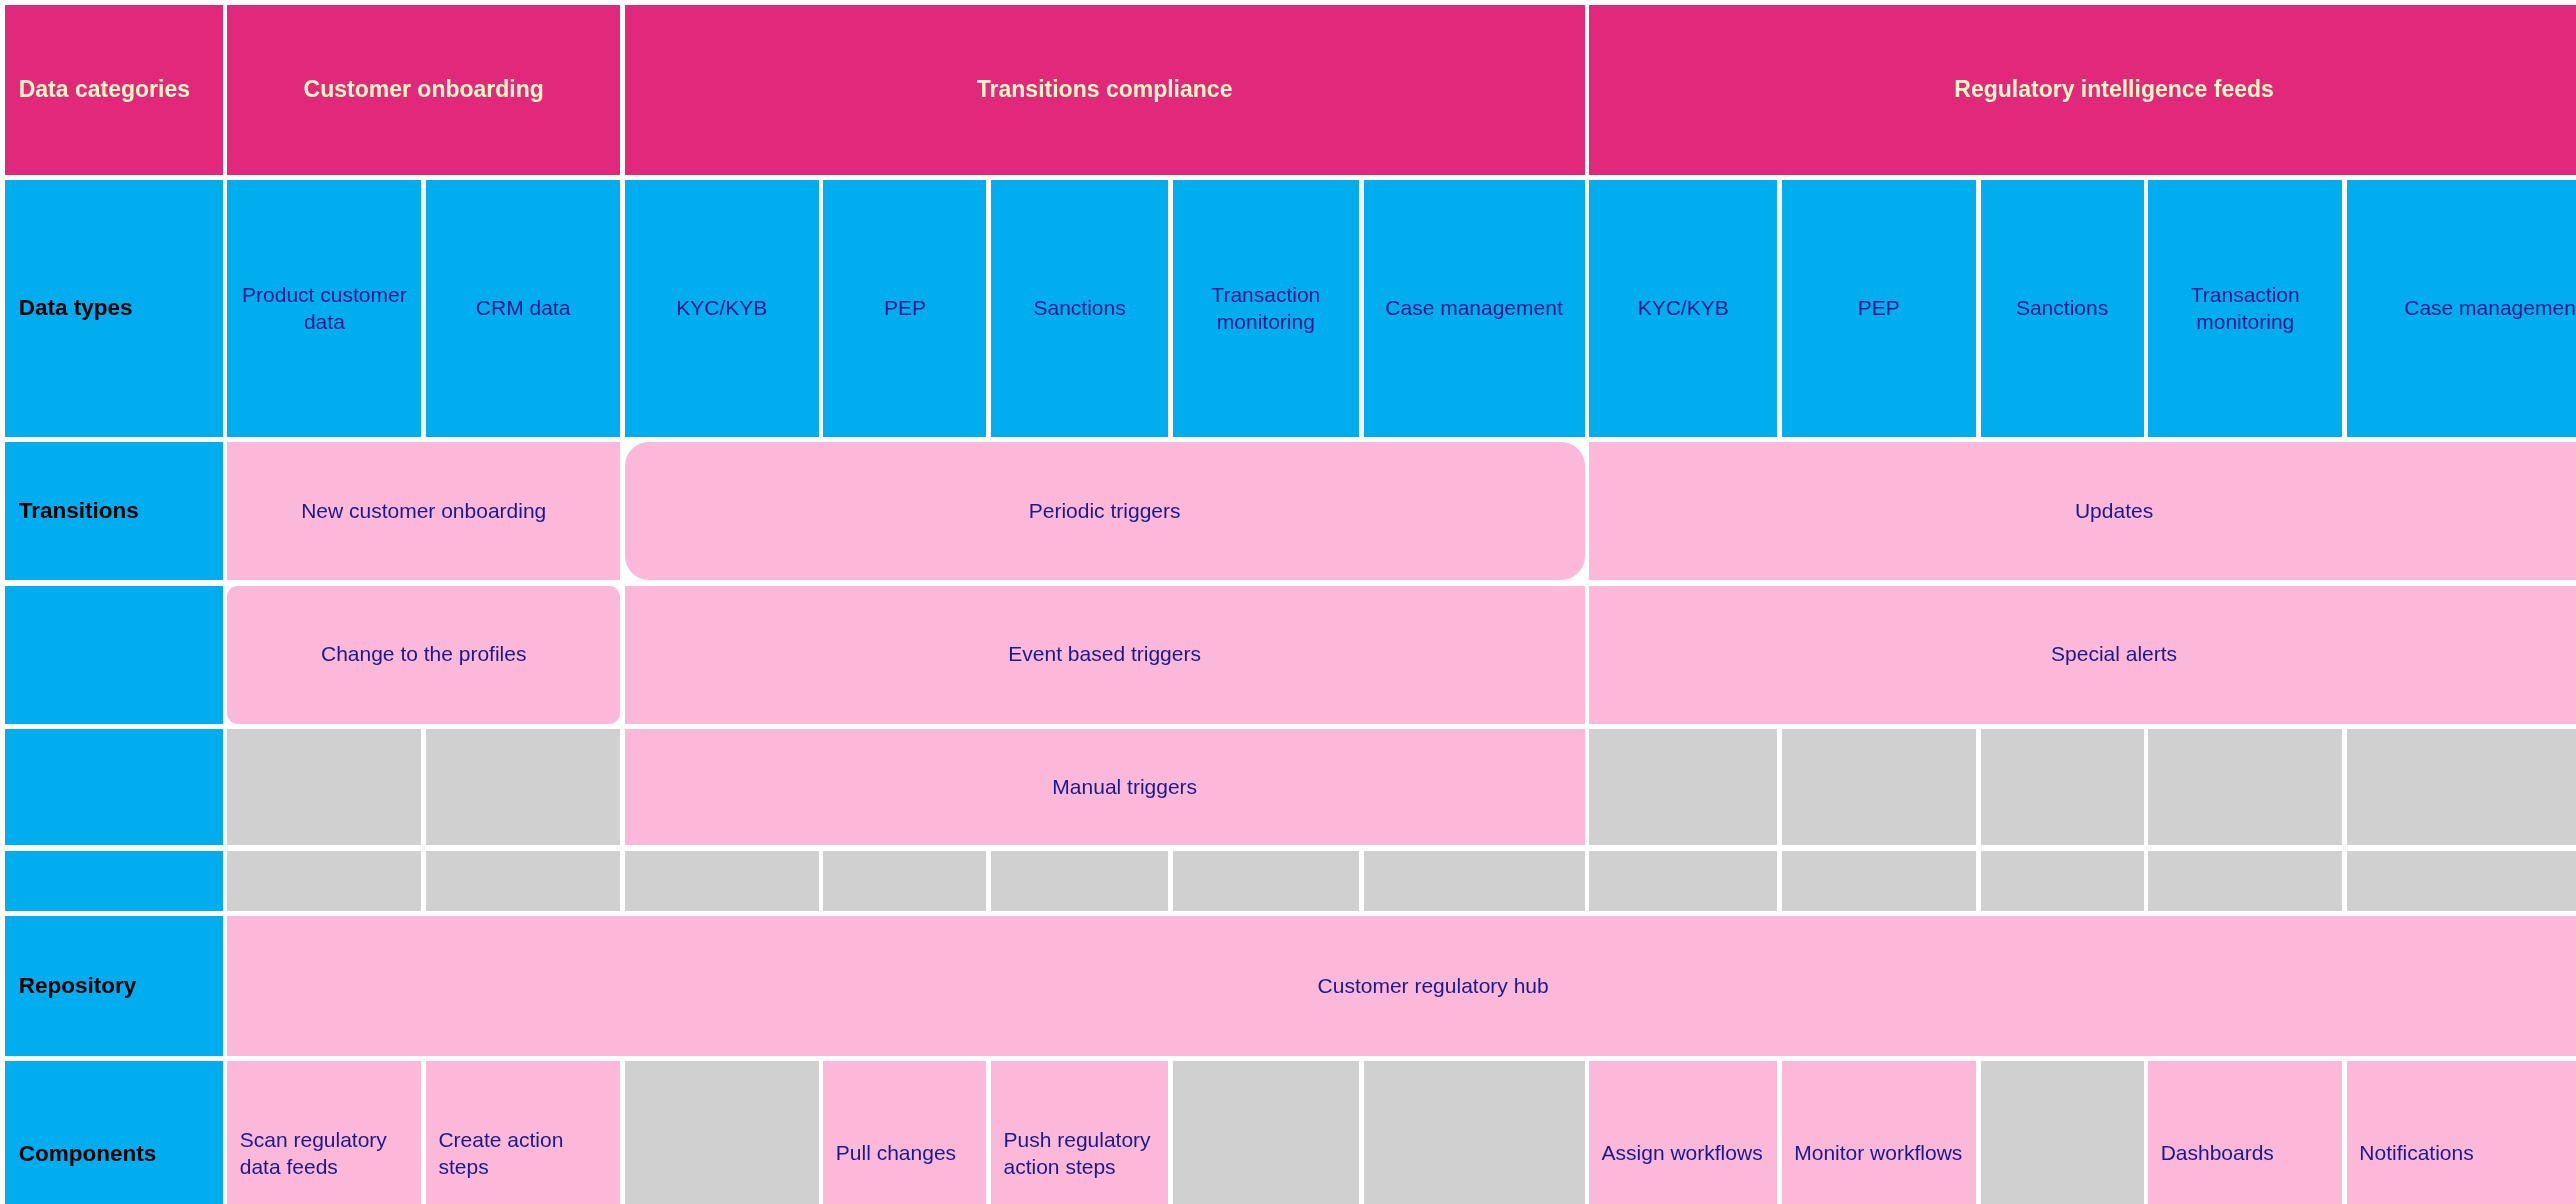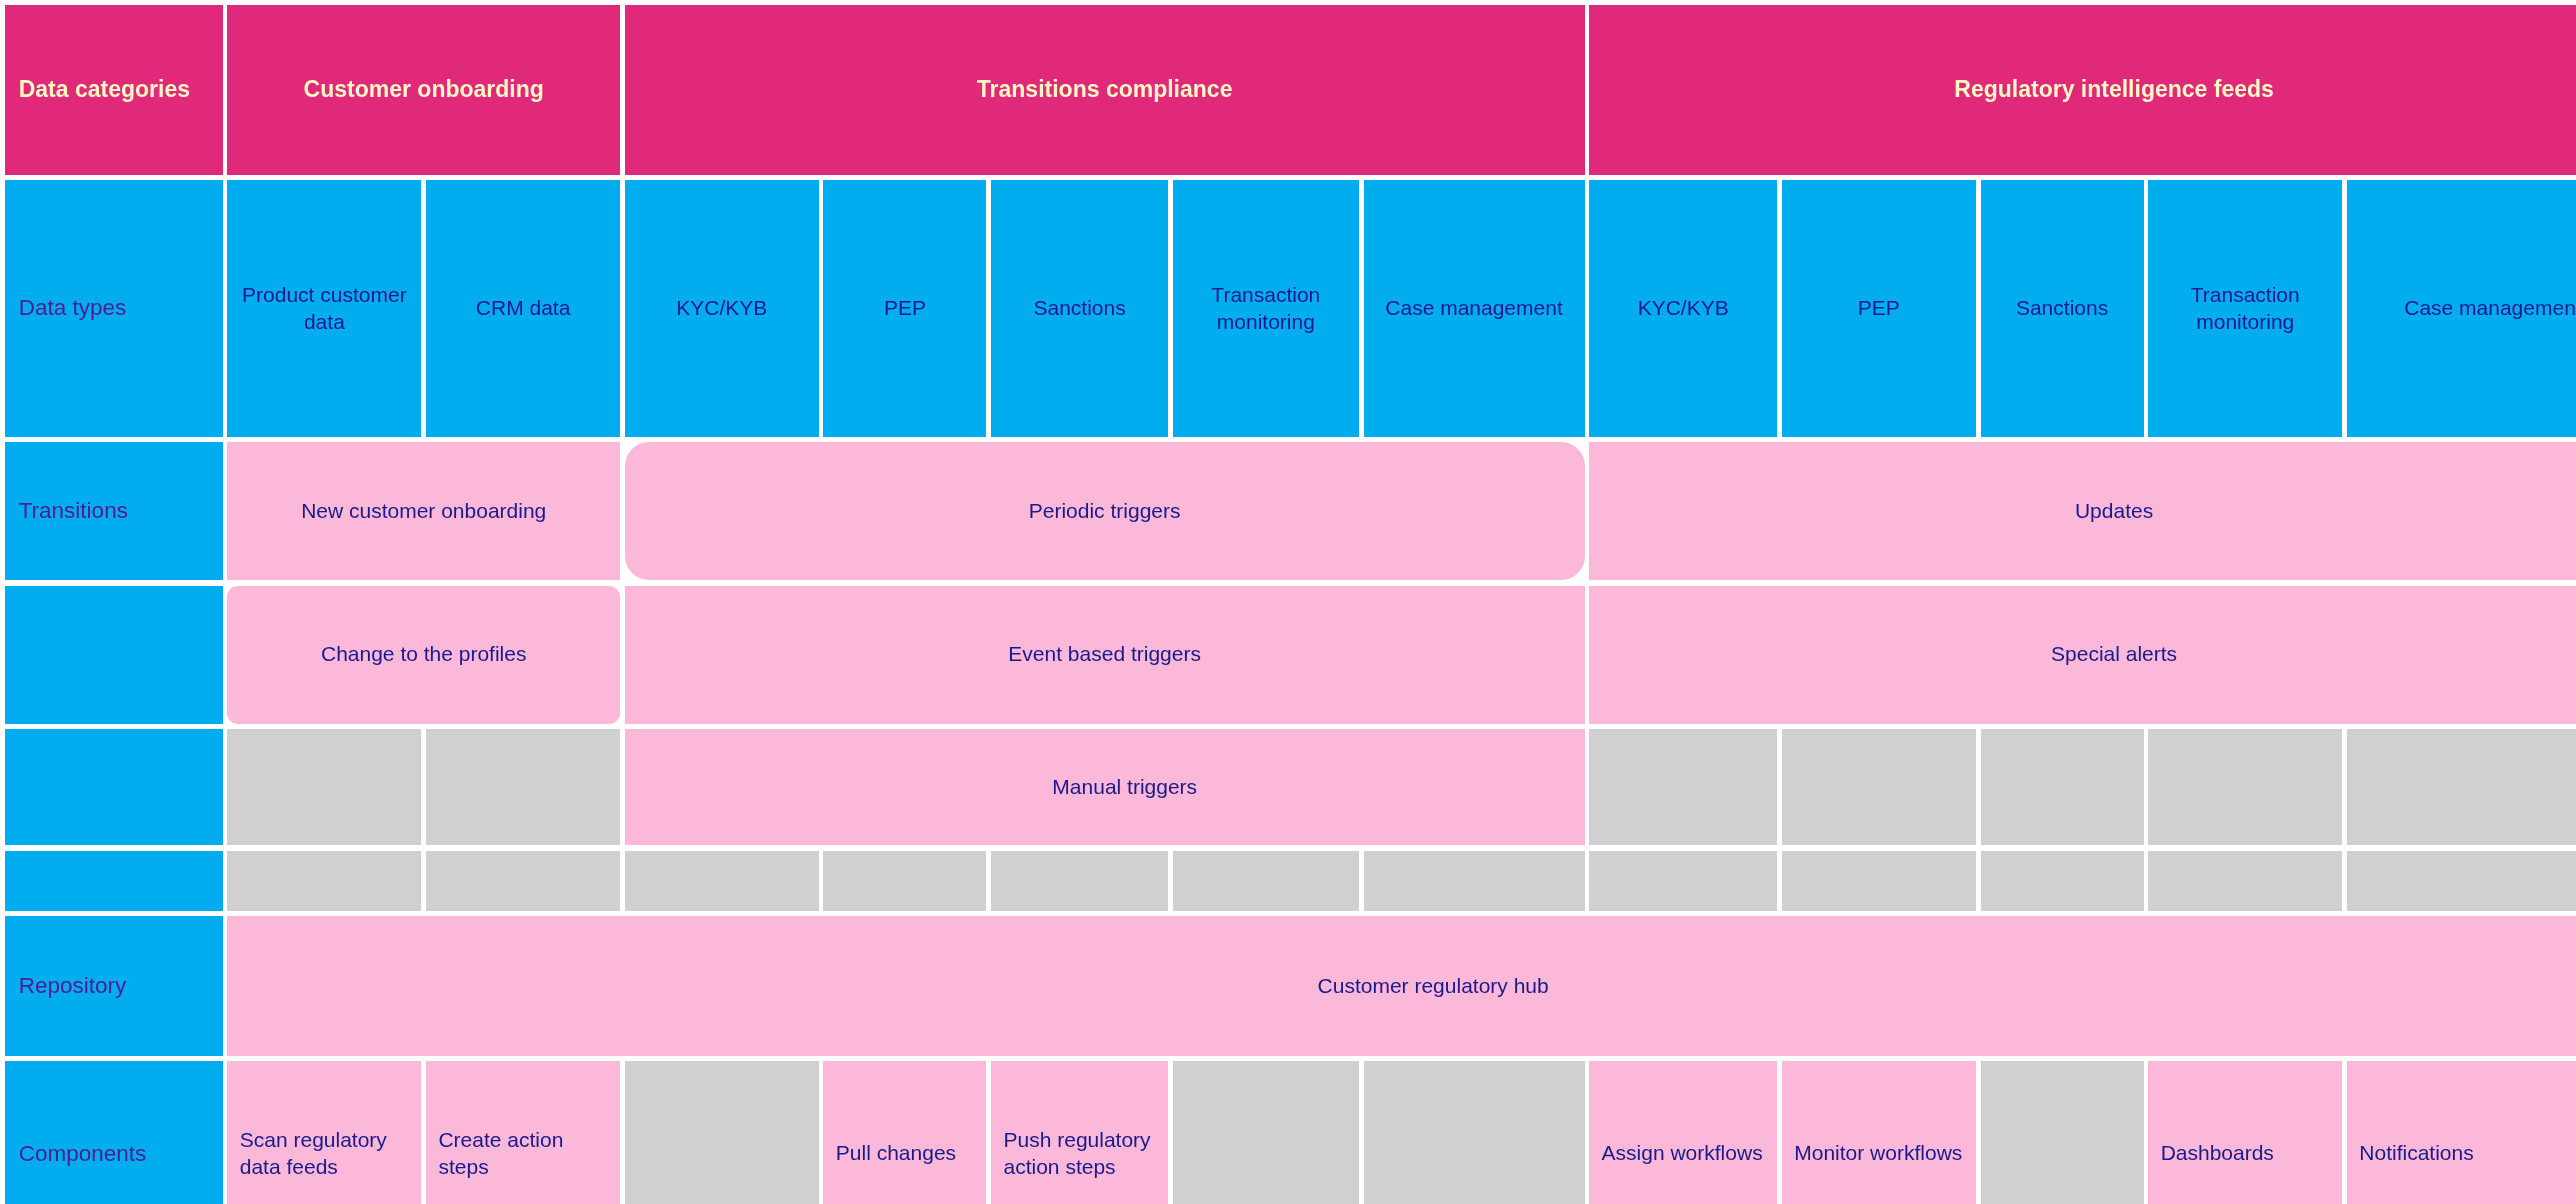--- a/index.html
+++ b/index.html
@@ -54,22 +54,22 @@
     text-align:left;
     padding-left:14px;
   }
 
   .blue{ background:#01adee; }
   .pink{ background:#fbb8d8;text-align:right; }
   .gray{ background:#d0d0d0; }
 
   .rowlabel{
     background:#01adee;
-    color:#4c1d95;
-    font-weight:normal;
+    color:#000000;
+    font-weight:bold;
     font-size:22.5px;
     justify-content:flex-start;
     text-align:left;
     padding-left:14px;
   }
 
   .dtype{ font-size:21px; }
 
   .comp{
     justify-content:flex-start;

